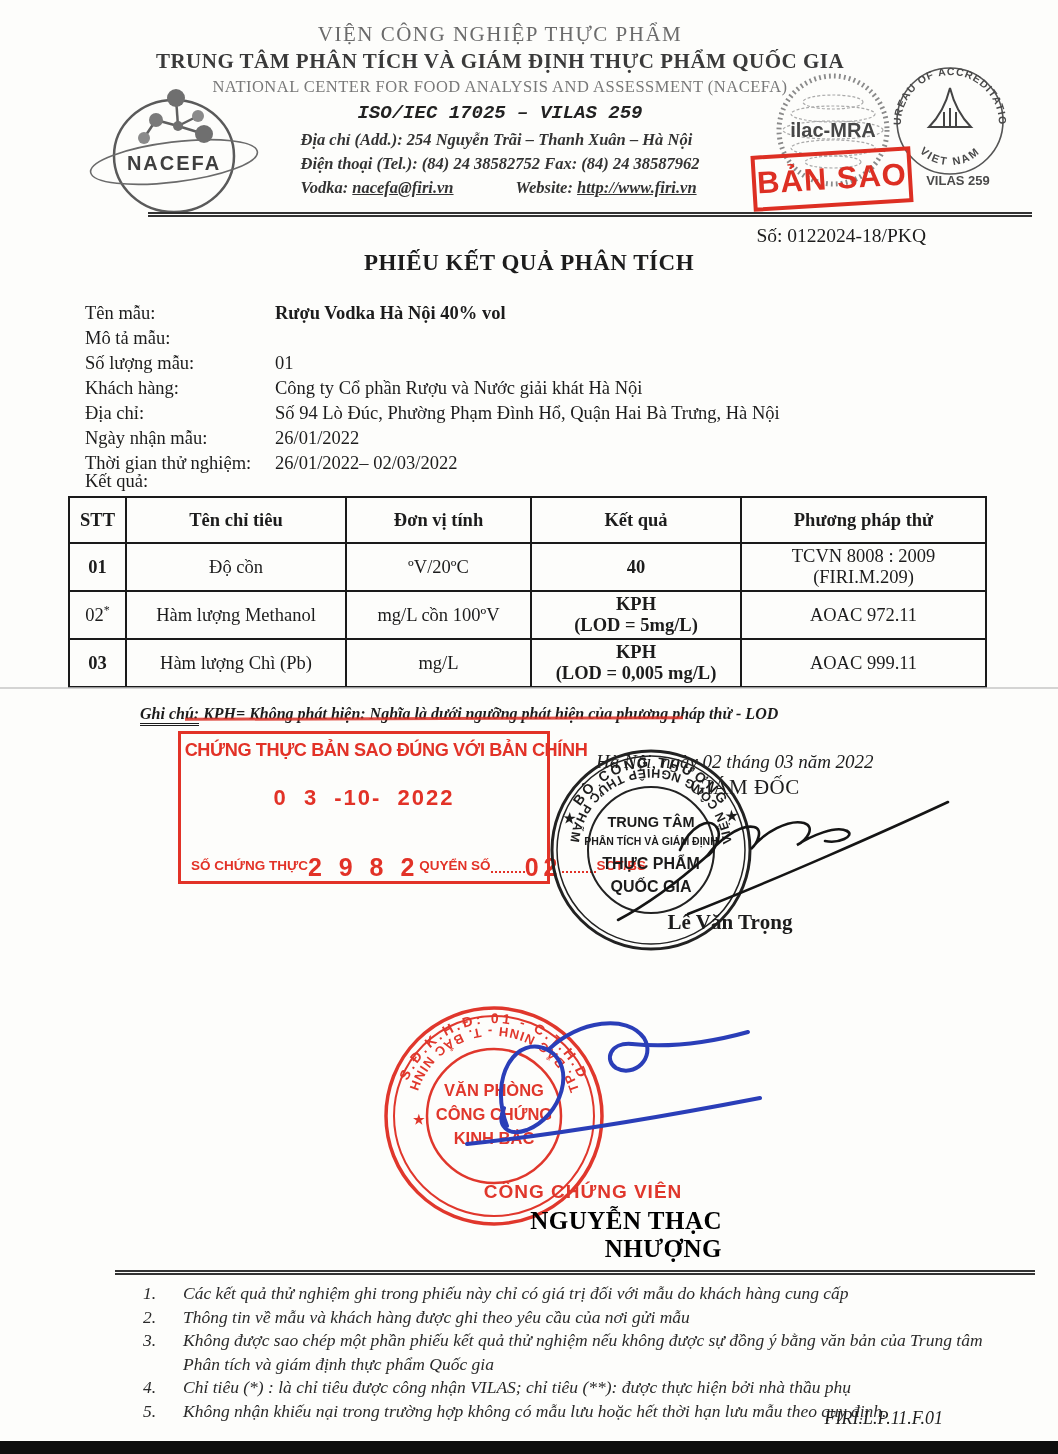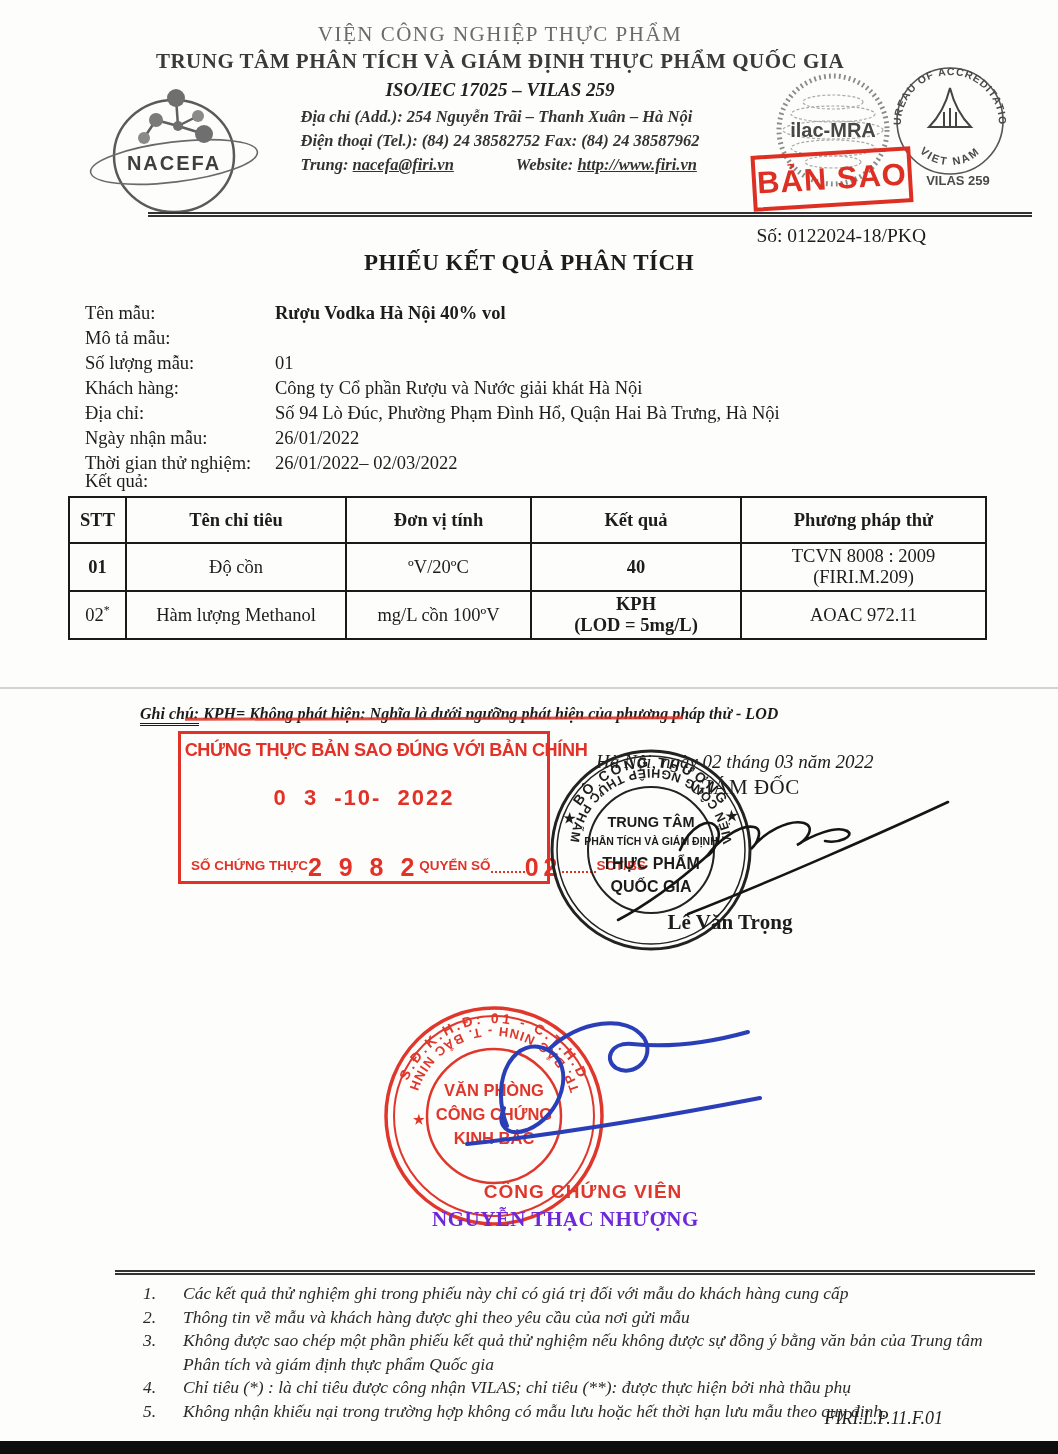--- a/index.html
+++ b/index.html
@@ -7,21 +7,21 @@
   .page {
     position:relative; width:1058px; height:1454px; margin:0 auto;
     background:#fdfdfb; overflow:hidden;
     font-family:"Liberation Serif", serif; color:#1c1c1c;
   }
   
   .hdr-center { position:absolute; left:150px; top:22px; width:700px; text-align:center; }
   .hdr-institute { font-size:21px; color:#6b6b6b; letter-spacing:1.5px; }
   .hdr-center-vi { font-size:21px; font-weight:bold; color:#3a3a3a; letter-spacing:.5px; margin-top:2px; }
   .hdr-center-en { font-size:16.5px; color:#787878; letter-spacing:.5px; margin-top:3px; }
-  .hdr-iso { font-size:19px; font-weight:bold; font-style:italic; color:#222; margin-top:5px; }
+  .hdr-iso { font-size:19px; font-weight:bold; font-style:italic; color:#222; margin-top:5px;font-family:Liberation Mono, monospace; }
   .hdr-addr { display:inline-block; text-align:left; margin-top:4px; font-size:16.5px;
               font-weight:bold; font-style:italic; color:#333; line-height:24px; }
   .hdr-addr .u { text-decoration:underline; }
   .hdr-addr .gap { display:inline-block; width:54px; }
   
   .logo { position:absolute; left:86px; top:76px; }
   
   .ilac { position:absolute; left:773px; top:70px; }
   .boa  { position:absolute; left:884px; top:58px; }
   .bansao {
@@ -83,22 +83,22 @@
   .round-stamp { position:absolute; left:548px; top:747px; }
   .dir-sign { position:absolute; left:560px; top:772px; }
   .signer { position:absolute; left:620px; top:910px; width:220px; text-align:center;
     font-size:21px; font-weight:bold; }
   
   .notary-stamp { position:absolute; left:378px; top:1000px; }
   .notary-sign { position:absolute; left:412px; top:1006px; }
   .notary-title { position:absolute; left:463px; top:1181px; width:240px; text-align:center;
     font-family:"Liberation Sans", sans-serif; font-weight:bold; font-size:19px;
     color:#e0372c; letter-spacing:1px; }
-  .notary-name { position:absolute; left:432px; top:1207px; width:290px; text-align:left;
-    font-size:21px; font-weight:bold; color:#6d28d9; letter-spacing:.5px; }
+  .notary-name { position:absolute; left:432px; top:1207px; width:290px; text-align:right;
+    font-size:25px; font-weight:bold; color:#000000; letter-spacing:.5px; }
   
   .rule-double.footer { left:115px; top:1270px; width:920px; }
   .foot-notes { position:absolute; left:143px; top:1282px; width:862px;
     font-size:17.5px; font-style:italic; line-height:23.5px; color:#2a2a2a; }
   .foot-note { display:flex; }
   .foot-note .num { flex:0 0 40px; }
   .foot-note .txt { flex:1; }
   .foot-code { position:absolute; right:115px; top:1408px; font-size:18px; font-style:italic; }
   .black-bar { position:absolute; left:0; bottom:0; width:1058px; height:13px; background:#0e0e0e; }
 </style>
@@ -122,26 +122,27 @@
     <circle cx="112" cy="40" r="6" fill="#8a8a8a"></circle>
       <circle cx="118" cy="58" r="9" fill="#6f6f6f"></circle>
     <circle cx="58" cy="62" r="6" fill="#8a8a8a"></circle>
       <circle cx="92" cy="50" r="5" fill="#6f6f6f"></circle>
     <text x="88" y="94" text-anchor="middle" font-family="Liberation Sans, sans-serif" font-size="20" font-weight="bold" letter-spacing="2" fill="#3f3f3f">NACEFA</text>
   </svg>
 
   <div class="hdr-center">
     <div class="hdr-institute">VIỆN CÔNG NGHIỆP THỰC PHẨM</div>
     <div class="hdr-center-vi">TRUNG TÂM PHÂN TÍCH VÀ GIÁM ĐỊNH THỰC PHẨM QUỐC GIA</div>
+    <div class="hdr-center-en">NATIONAL CENTER FOR FOOD ANALYSIS AND ASSESSMENT (NACEFA)</div>
     <div class="hdr-iso">ISO/IEC 17025 – VILAS 259</div>
     <div class="hdr-addr">
       <div>Địa chỉ (Add.): 254 Nguyễn Trãi – Thanh Xuân – Hà Nội</div>
       <div>Điện thoại (Tel.): (84) 24 38582752  Fax: (84) 24 38587962</div>
       <div>
-        <span>Trung:</span>
+        <span>Vodka:</span>
         <span class="u">nacefa@firi.vn</span>
         <span class="gap"></span>
         <span>Website:</span>
         <span class="u">http://www.firi.vn</span>
       </div>
     </div>
   </div>
 
   <svg class="ilac" width="120" height="120" viewBox="0 0 120 120">
     <circle cx="60" cy="60" r="54" fill="none" stroke="#8a8a8a" stroke-width="5" stroke-dasharray="1.8,3.2"></circle>
@@ -245,20 +246,30 @@
     <tr>
       <td><span>02</span><sup>*</sup></td>
       <td class="name">Hàm lượng Methanol</td>
       <td>mg/L cồn 100ºV</td>
       <td class="b two-line">
         <div>KPH</div>
         <div>(LOD = 5mg/L)</div>
       </td>
       <td>AOAC 972.11</td>
     </tr>
+    <tr>
+      <td class="b">03</td>
+      <td class="name">Hàm lượng Chì (Pb)</td>
+      <td>mg/L</td>
+      <td class="b two-line">
+        <div>KPH</div>
+        <div>(LOD = 0,005 mg/L)</div>
+      </td>
+      <td>AOAC 999.11</td>
+    </tr>
   </tbody>
     </table>
 
   <div class="scan-line"></div>
 
   <div class="note-line">
     <span class="note-label">Ghi chú:</span><span>  KPH= Không phát hiện: Nghĩa là dưới ngưỡng phát hiện của phương pháp thử - LOD</span>
   </div>
   <div class="note-strike"></div>
 

